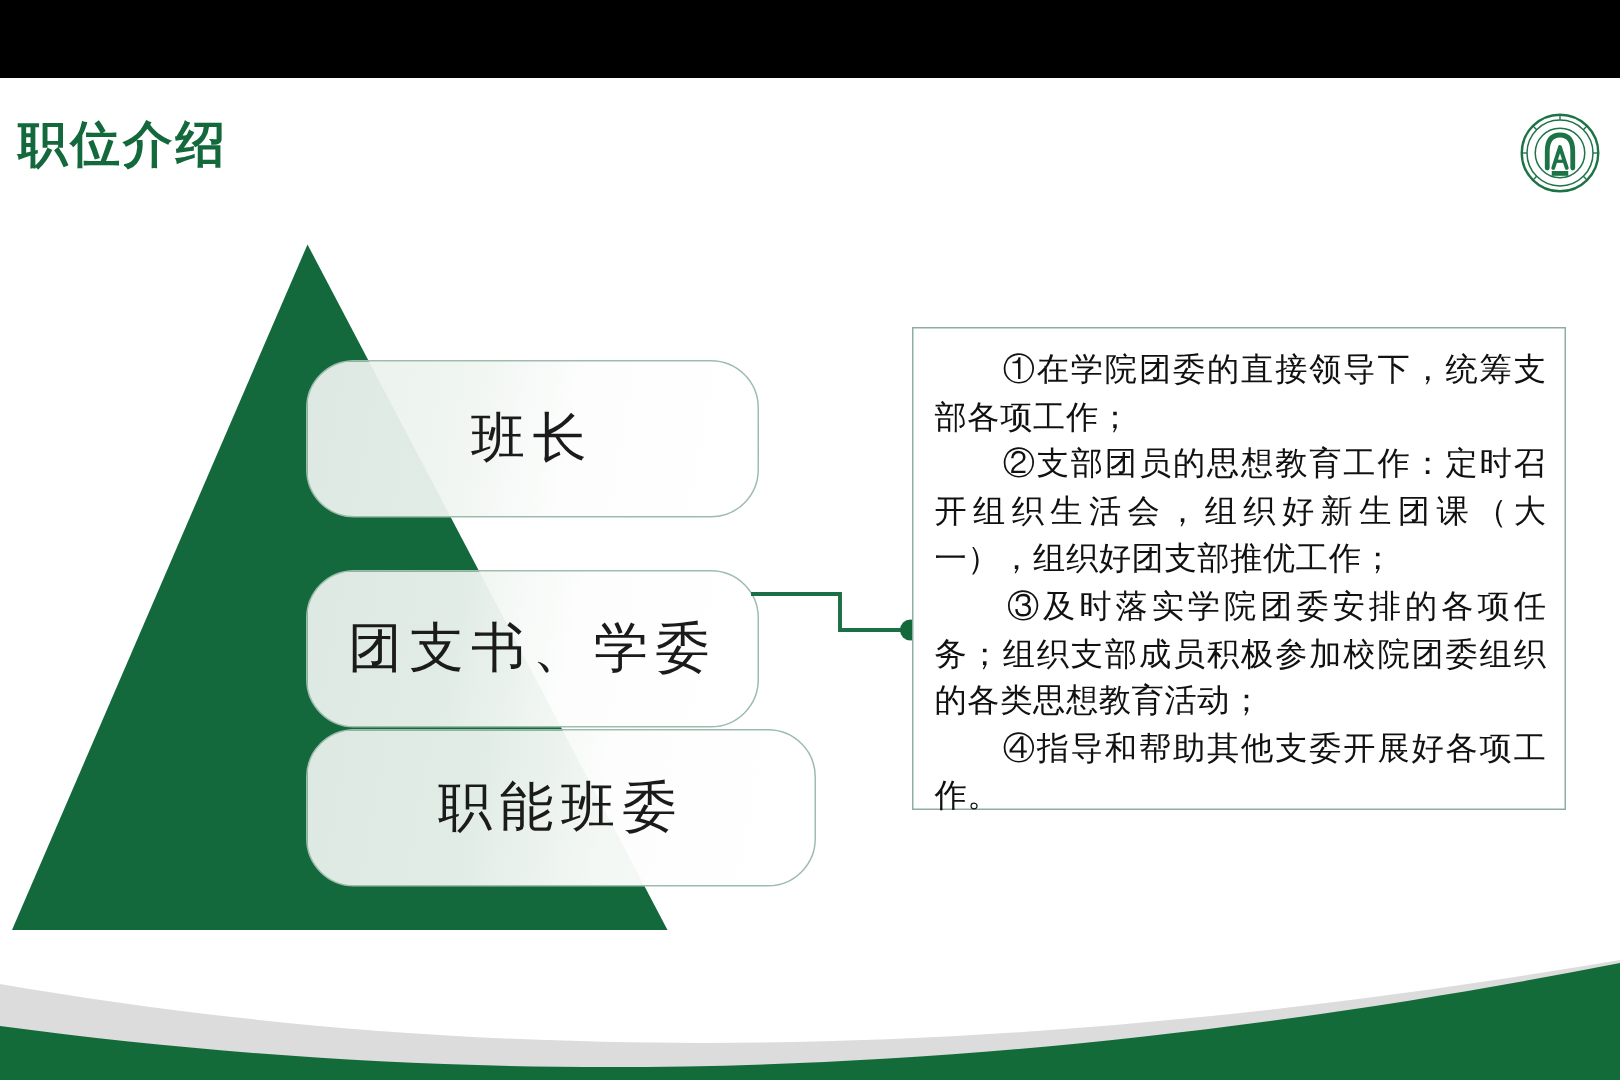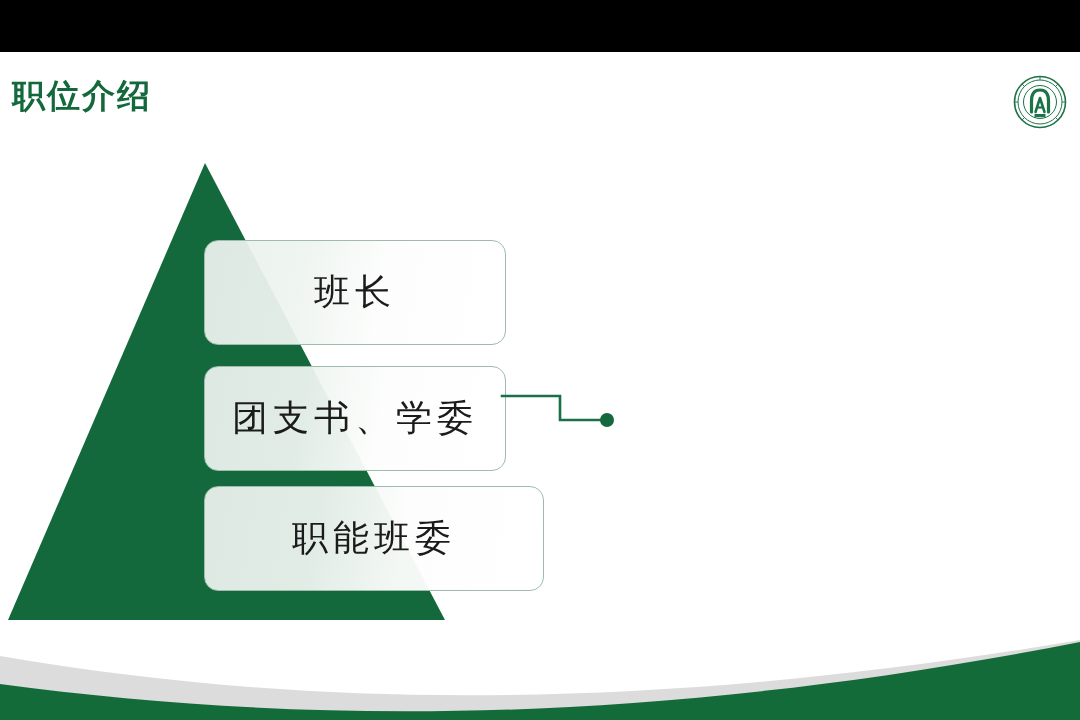--- a/index.html
+++ b/index.html
@@ -69,41 +69,41 @@
   }
   .pyramid-svg {
     position: absolute;
     left: 0; top: 0;
     width: 560px; height: 600px;
   }
 
   .tier-box {
     position: absolute;
     border: 1.4px solid #9DBCAE;
-    border-radius: 14px;
+    border-radius: 32px;
     display: flex;
     align-items: center;
     justify-content: center;
     background: linear-gradient(100deg,
                 rgba(233,241,236,0.94) 0%,
                 rgba(238,244,240,0.94) 32%,
                 rgba(252,253,252,0.96) 58%,
                 rgba(255,255,255,0.97) 100%);
   }
   .tier-label {
     font-family: "Liberation Sans", "DejaVu Sans", sans-serif;
     font-size: 36px;
     font-weight: 400;
     color: #1b1b1b;
     letter-spacing: 5px;
     white-space: nowrap;
   }
 
   #tier-1 { left: 204px; top: 188px;  width: 302px; height: 105px; }
-  #tier-2 { left: 204px; top: 314px;  width: 302px; height: 105px; align-items: center; }
+  #tier-2 { left: 204px; top: 328px;  width: 302px; height: 105px; align-items: center; }
   #tier-3 { left: 204px; top: 434px;  width: 340px; height: 105px; }
 
   
   .connector {
     position: absolute;
     left: 498px; top: 330px;
     width: 130px; height: 60px;
     pointer-events: none;
   }
 
@@ -182,20 +182,26 @@
       <div class="tier-box" id="tier-3">
         <span class="tier-label">职能班委</span>
       </div>
     </div>
 
     <svg class="connector" viewBox="0 0 130 60" aria-hidden="true">
       <path d="M4 14 L62 14 L62 38 L104 38" fill="none" stroke="#1B6E45" stroke-width="2.6" stroke-linecap="square" stroke-linejoin="miter"></path>
       <circle cx="109" cy="38" r="7" fill="#13693C"></circle>
     </svg>
 
+    <div class="desc-panel">
+      <div class="desc-body">　　①在学院团委的直接领导下，统筹支部各项工作；
+　　②支部团员的思想教育工作：定时召开组织生活会，组织好新生团课（大一），组织好团支部推优工作；
+　　③及时落实学院团委安排的各项任务；组织支部成员积极参加校院团委组织的各类思想教育活动；
+　　④指导和帮助其他支委开展好各项工作。</div>
+    </div>
 
     <svg class="waves" viewBox="0 0 1080 150" preserveAspectRatio="none" aria-hidden="true">
       <path d="M0 78 C 280 126, 620 140, 1080 62 L1080 150 L0 150 Z" fill="#DCDCDC"></path>
       <path d="M0 106 C 300 146, 640 150, 1080 64 L1080 150 L0 150 Z" fill="#146B3A"></path>
     </svg>
 
   </div>
 
   <div class="bar-bottom"></div>
 </div>

